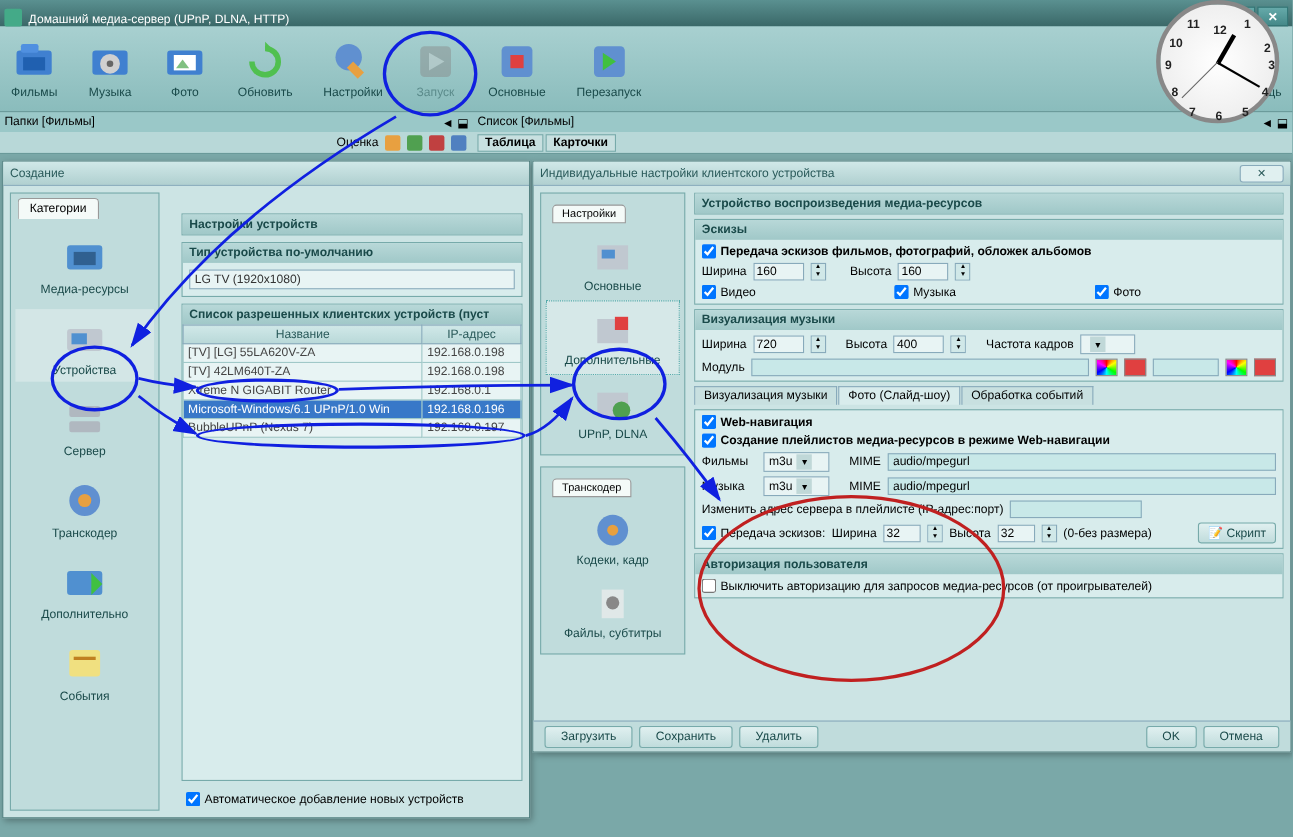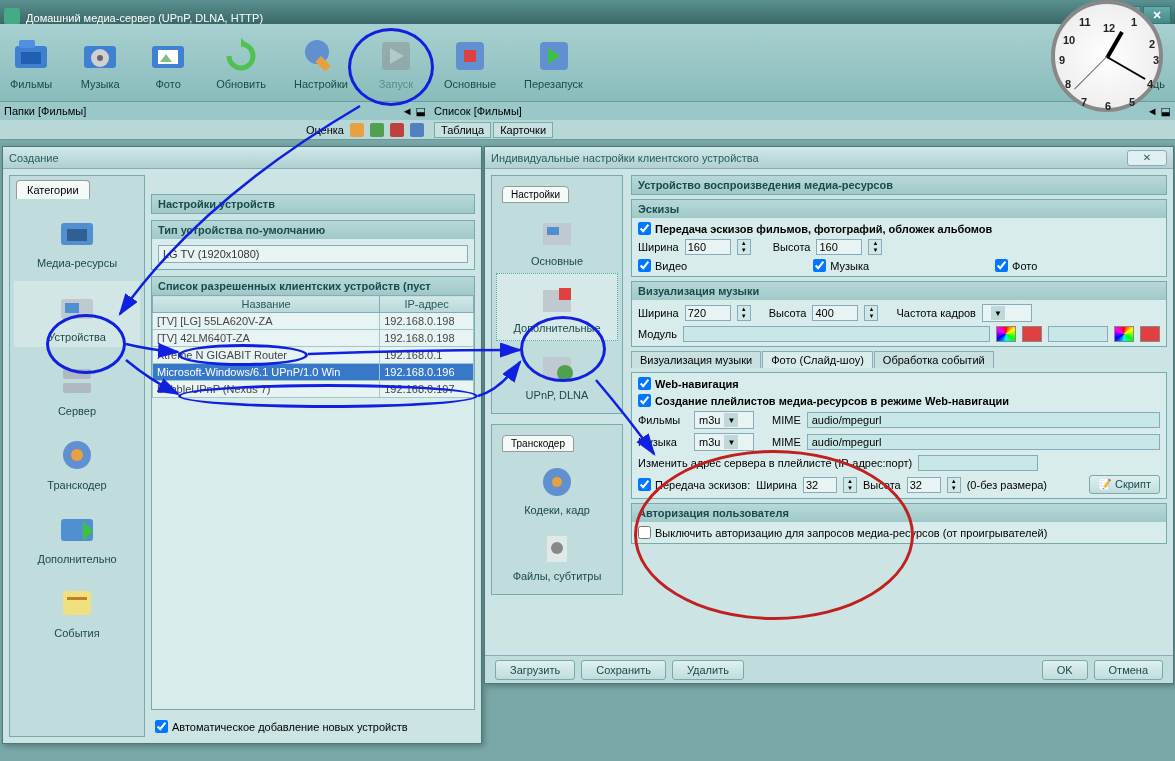--- a/index.html
+++ b/index.html
@@ -19,31 +19,31 @@
 
 
 .tab-row { height: 18px; background: #9ac8c8; display: flex; align-items: center; font-size: 10px; }
 .tab-row .left { width: 430px; display: flex; align-items: center; padding: 0 4px; }
 .tab-row .right { flex: 1; display: flex; align-items: center; padding: 0 4px; }
 .mini-tab { padding: 1px 6px; background: #c8e0e0; border: 1px solid #7aa; margin-right: 2px; }
 
 
 .sub-toolbar { height: 20px; background: #b8d8d8; display: flex; border-bottom: 1px solid #6a9a9a; }
 .sub-left { width: 430px; display: flex; align-items: center; justify-content: flex-end; padding: 0 6px; gap: 6px; font-size: 10px; }
-.sub-right { flex: 1; display: flex; align-items: center; padding: 0 4px; font-size: 10px; }
+.sub-right { flex: 1; display: flex; align-items: center; padding: 0 4px; font-size: 10px; font-weight: bold; }
 .ico-sm { width: 14px; height: 14px; display: inline-block; background: #e8a040; border-radius: 2px; }
 
 
 .dialog { position: absolute; background: #cce4e4; border: 1px solid #4a7a7a; box-shadow: 2px 2px 6px rgba(0,0,0,0.3); }
 .dlg-title { height: 22px; background: linear-gradient(#d0e8e8, #b0d0d0); display: flex; align-items: center; padding: 0 6px; color: #2a5a5a; font-weight: normal; border-bottom: 1px solid #8ab; }
 .dlg-close { margin-left: auto; width: 40px; height: 16px; background: #e0f0f0; border: 1px solid #8ab; display: flex; align-items: center; justify-content: center; font-size: 10px; border-radius: 3px; }
 
 
 .dlg-settings { left: 2px; top: 146px; width: 480px; height: 598px; }
-.dlg-settings .body { display: flex; height: calc(100% - 22px); padding: 6px; gap: 6px; }
+.dlg-settings .body { display: flex; height: calc(100% - 22px); padding: 6px; gap: 20px; }
 .cat-panel { width: 136px; background: #c0dcdc; border: 1px solid #7aa; }
 .cat-tab { background: #f4faf8; border: 1px solid #999; border-bottom: none; border-radius: 4px 4px 0 0; padding: 3px 10px; margin: 4px 0 0 6px; display: inline-block; font-size: 11px; }
 .cat-list { padding: 8px 4px; display: flex; flex-direction: column; gap: 8px; align-items: center; }
 .cat-item { display: flex; flex-direction: column; align-items: center; gap: 2px; color: #1a4a4a; padding: 4px; text-align: center; width: 100%; }
 .cat-item.selected { background: rgba(255,255,255,0.3); }
 .cat-item svg { width: 44px; height: 44px; }
 
 .settings-main { flex: 1; display: flex; flex-direction: column; gap: 6px; margin-top: 19px; }
 .groupbox { border: 1px solid #7aa; background: #d8ecec; }
 .groupbox .gb-head { background: linear-gradient(#b8d8d8, #a0c8c8); padding: 3px 6px; font-weight: bold; color: #1a4a4a; font-size: 11px; }

